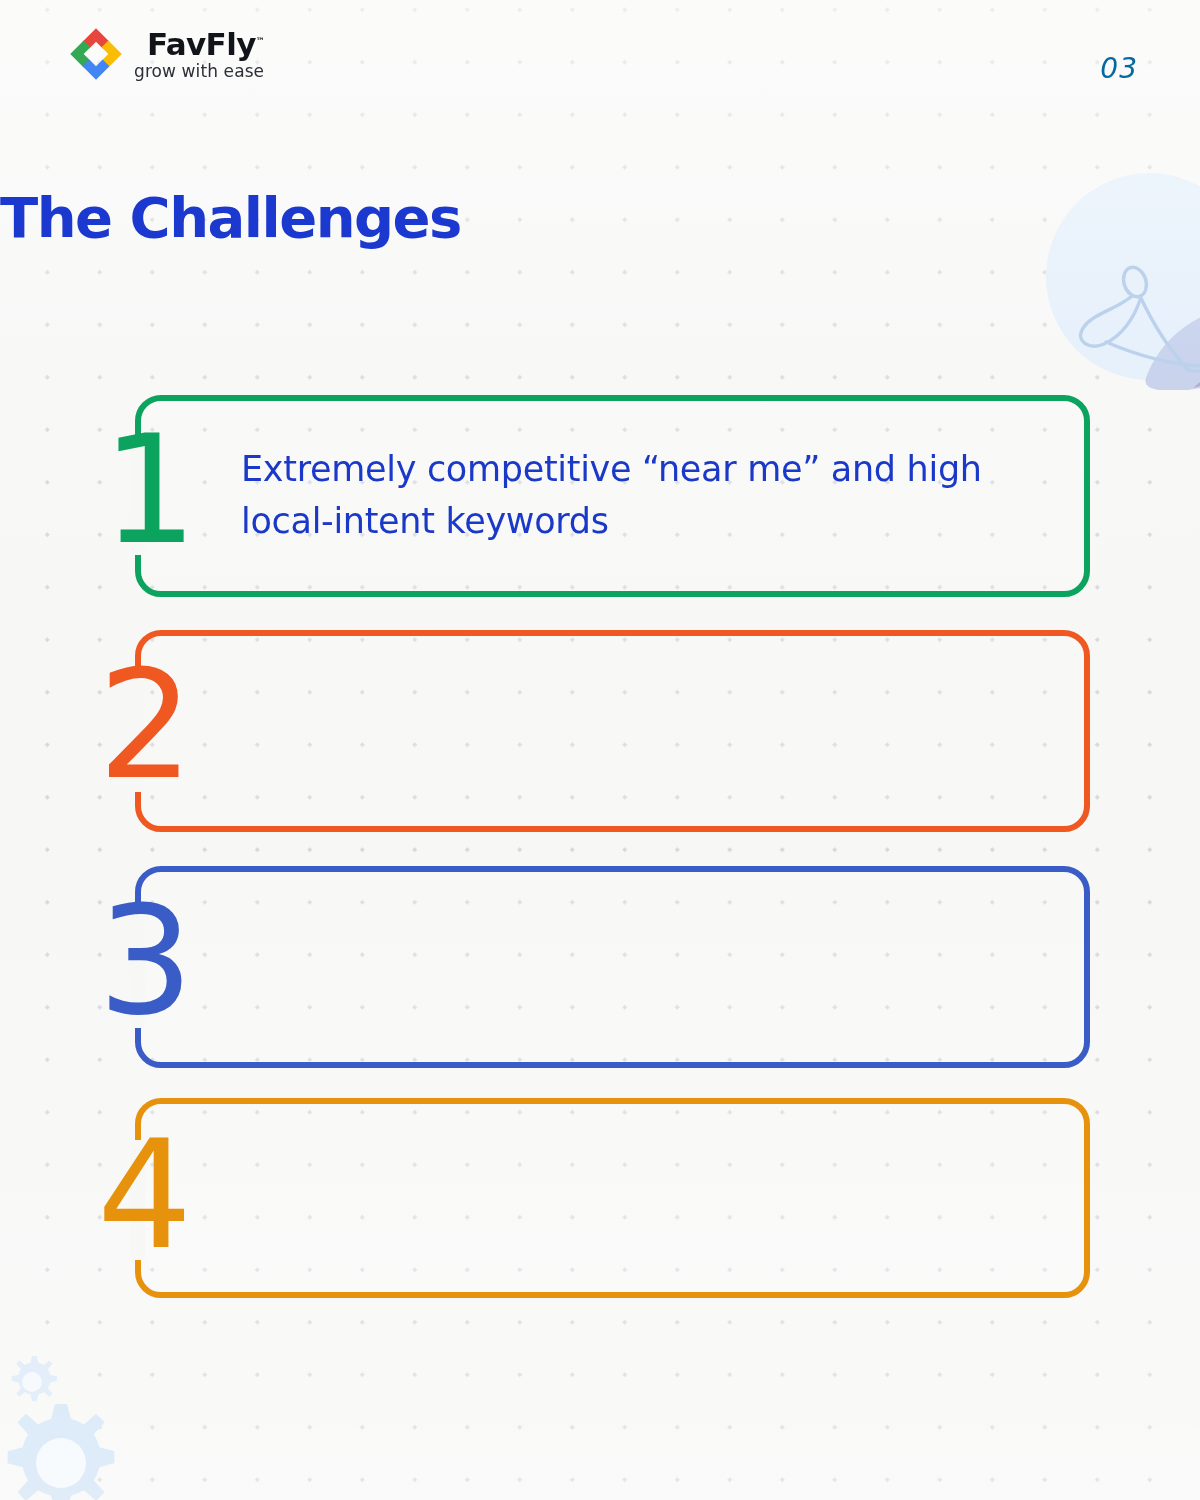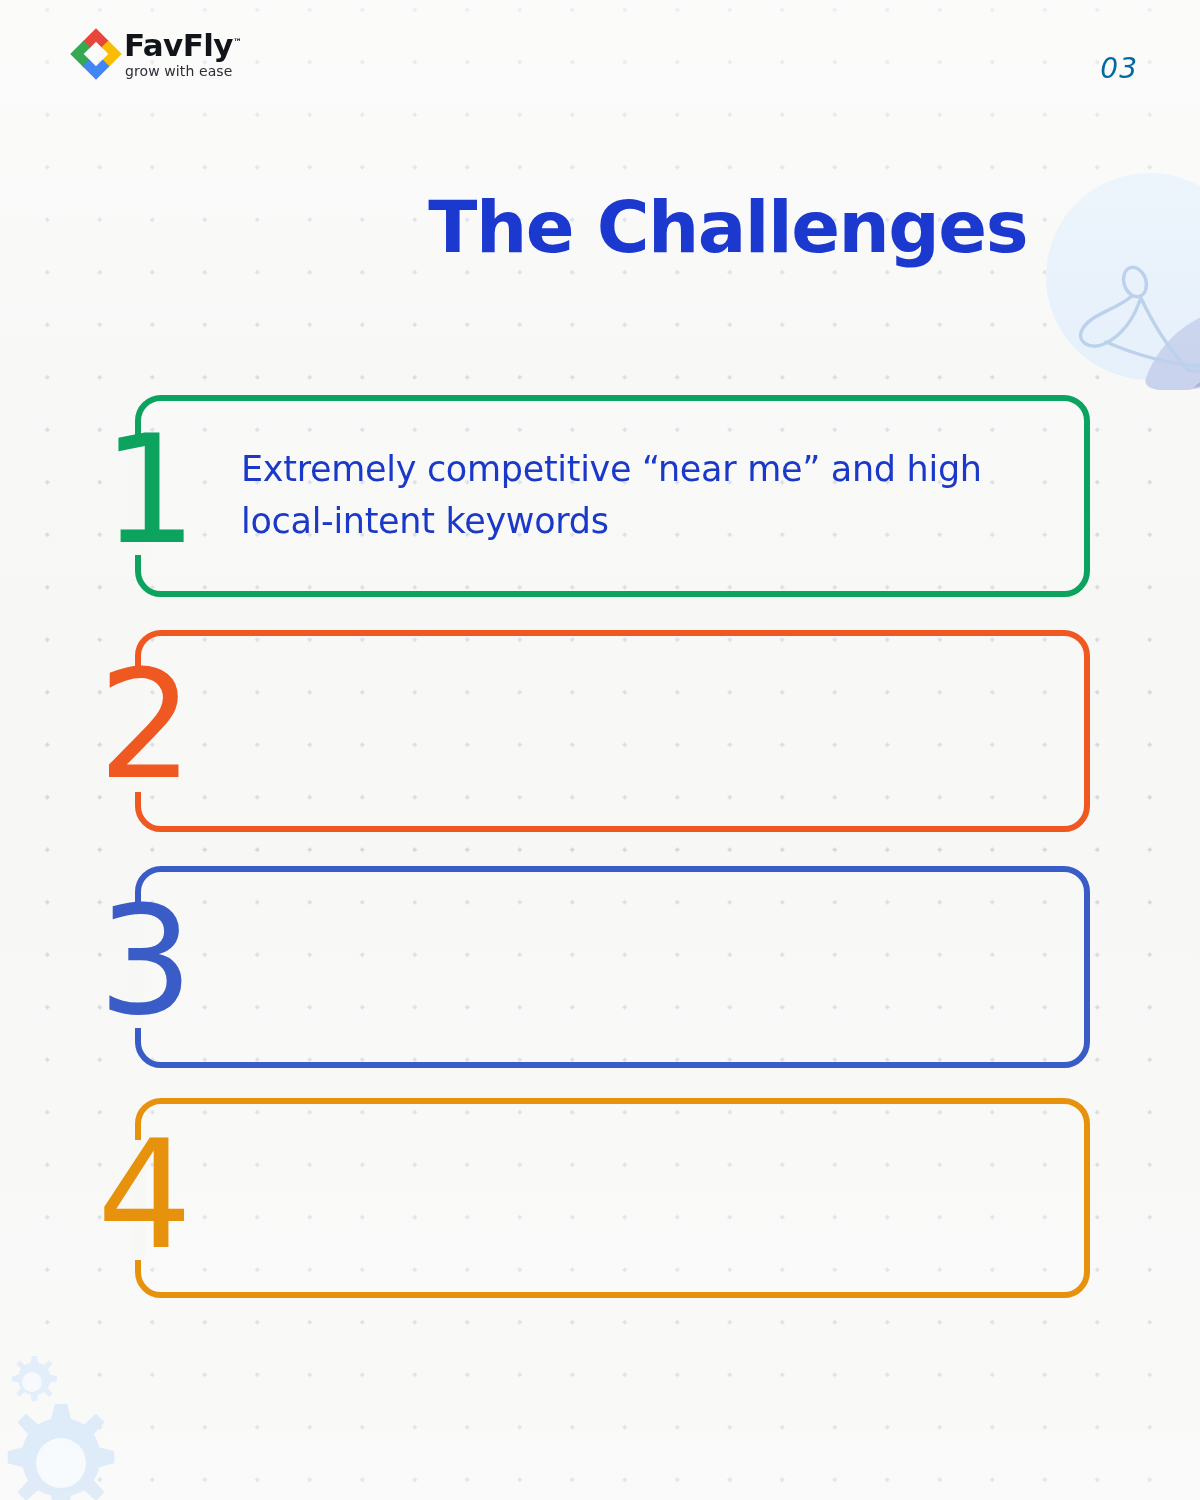--- a/index.html
+++ b/index.html
@@ -80,41 +80,42 @@
     height: 120px;
     z-index: 5;
   }
 
   #logo {
     position: absolute;
     left: 68px;
     top: 26px;
     display: flex;
     align-items: center;
-    gap: 0;
+    gap: 9px;
+    text-align: right;
   }
   #logo-mark { width: 56px; height: 56px; display:block; }
   .logo-words { display: flex; flex-direction: column; line-height: 1; }
   #logo-wordmark {
     font-family: "DejaVu Sans", sans-serif;
     font-size: 31px;
     font-weight: 700;
     letter-spacing: -0.6px;
     color: #111418;
     position: relative;
   }
   #logo-tm {
     font-size: 9px;
     font-weight: 700;
     vertical-align: super;
     color: #111418;
   }
   #logo-tagline {
     font-family: "DejaVu Sans", sans-serif;
-    font-size: 14px;
+    font-size: 17px;
     font-weight: 400;
     color: #2c2f36;
     letter-spacing: 0.1px;
     margin-top: 3px;
     margin-left: 1px;
   }
 
   #page-number {
     position: absolute;
     right: 62px;
@@ -126,23 +127,23 @@
     letter-spacing: 1px;
     color: #0369a1;
   }
 
   
   #page-title {
     position: absolute;
     left: 0;
     top: 185px;
     width: 1027px;
-    text-align: right;
-    font-family: "DejaVu Sans", sans-serif;
-    font-size: 72px;
+    text-align: left;
+    font-family: "DejaVu Sans", sans-serif;
+    font-size: 56px;
     font-weight: 700;
     letter-spacing: -1.5px;
     color: #1b38cf;
     z-index: 6;
   }
 
   
   #cards {
     position: absolute;
     left: 0;

